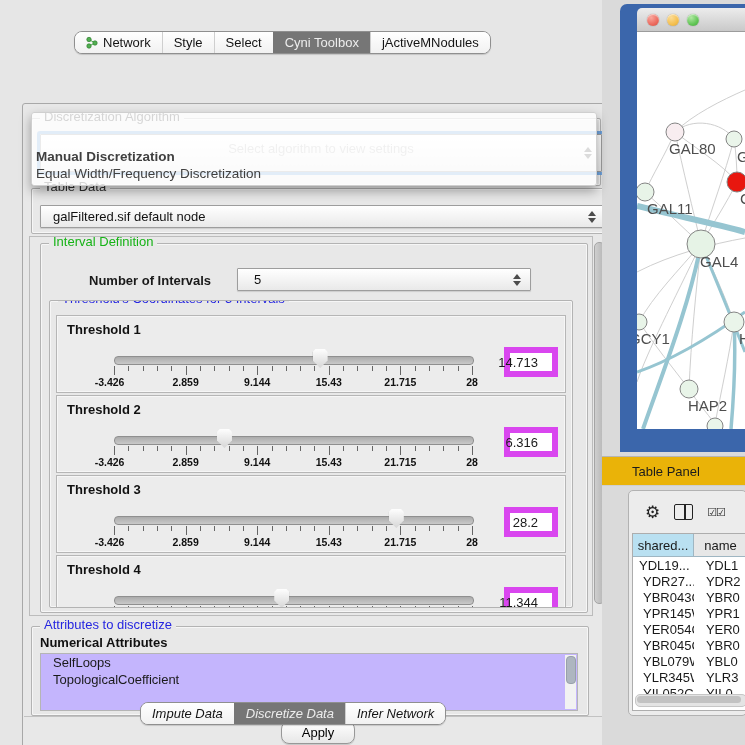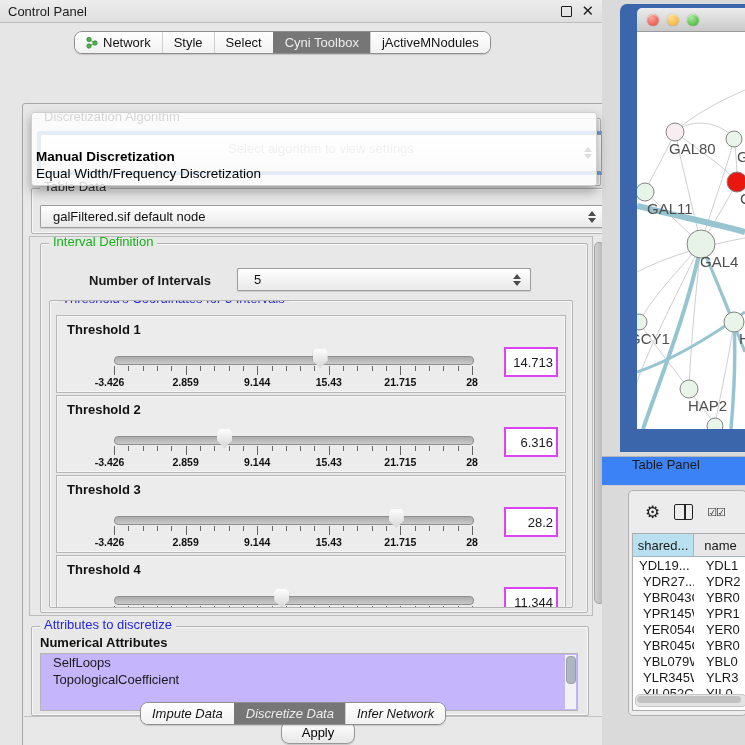--- a/index.html
+++ b/index.html
@@ -36,60 +36,60 @@
   .combo{position:absolute;border:1px solid #9d9d9d;border-radius:1px;background:linear-gradient(#ffffff,#e9e9e9);display:flex;align-items:center;box-shadow:0 1px 1px rgba(0,0,0,.12);cursor:pointer;}
   .combo .cval{padding-left:12px;color:#111;}
   .combo.focusring{box-shadow:0 0 0 3px rgba(92,152,219,.85);}
   .stepper{position:absolute;right:9px;top:50%;transform:translateY(-50%);display:flex;flex-direction:column;gap:2px;}
   .arr-up{width:0;height:0;border-left:4px solid transparent;border-right:4px solid transparent;border-bottom:5px solid #4c4c4c;}
   .arr-dn{width:0;height:0;border-left:4px solid transparent;border-right:4px solid transparent;border-top:5px solid #4c4c4c;}
   .placeholder{width:100%;text-align:center;color:#b4b4b4;padding-bottom:10px;}
 
   
   .popup{position:absolute;left:8px;top:8px;width:564px;height:72px;background:rgba(255,255,255,.8);border:1px solid #cfcfcf;border-radius:3px;box-shadow:0 5px 12px rgba(0,0,0,.35);z-index:5;}
-  .popup .pitem{position:absolute;left:4px;font-size:13.5px;color:#000000;white-space:nowrap;cursor:pointer;}
+  .popup .pitem{position:absolute;left:4px;font-size:13.5px;color:#404040;white-space:nowrap;cursor:pointer;}
   .popup .pitem.bold{font-weight:700;}
 
   
   .scrollport{position:absolute;left:6px;top:132px;width:562px;height:378px;border:1px solid #bcbcbc;background:#e8e8e8;overflow:hidden;}
   .vscroll{position:absolute;width:12px;border-radius:6px;}
   .vthumb{position:absolute;left:1px;width:9px;background:linear-gradient(90deg,#cfcfcf,#b5b5b5);border:1px solid #a5a5a5;border-radius:5px;cursor:pointer;}
 
   
   .thr-panel{position:relative;margin:0 6px 2px 6px;height:76px;border:1px solid #b6b6b6;background:#ececec;box-shadow:inset 0 0 0 1px rgba(255,255,255,.55);}
   .thr-label{position:absolute;left:10px;top:6px;font-weight:700;font-size:13px;color:#111;}
   .thr-zone{position:absolute;left:57px;top:0;width:358px;height:76px;}
   .thr-track{position:absolute;left:0;top:40px;width:100%;height:7px;border:1px solid #8f8f8f;border-radius:4px;background:linear-gradient(#ababab,#c9c9c9);cursor:pointer;}
   .thr-thumb{position:absolute;top:33px;width:15px;height:19px;margin-left:-8px;background:linear-gradient(#fefefe,#d6d6d6);clip-path:polygon(18% 0,82% 0,100% 16%,100% 60%,50% 100%,0 60%,0 16%);filter:drop-shadow(0 0 1px #777);cursor:pointer;z-index:2;}
   .thr-ticks{position:absolute;left:0;top:50px;width:100%;height:10px;}
   .tick{position:absolute;top:0;width:1px;height:5px;background:#666;}
   .tick.major{height:9px;}
   .thr-labels{position:absolute;left:0;top:60px;width:100%;height:12px;}
   .tlabel{position:absolute;transform:translateX(-50%);font-size:10.5px;font-weight:700;color:#111;white-space:nowrap;}
-  .thr-value{position:absolute;right:7px;top:31px;width:54px;height:30px;background:#fff;border:2px solid #d946ef;font-size:13px;text-align:right;display:flex;align-items:center;justify-content:flex-end;padding-right:3px;box-sizing:border-box;}
+  .thr-value{position:absolute;right:7px;top:31px;width:54px;height:30px;background:#fff;border:6px solid #d946ef;font-size:13px;text-align:right;display:flex;align-items:center;justify-content:flex-end;padding-right:14px;box-sizing:border-box;}
 
   
   .attr-sub{position:absolute;left:8px;top:8px;font-weight:700;font-size:13px;color:#111;}
   .attr-list{position:absolute;left:8px;top:26px;right:10px;bottom:4px;background:#c4b5fd;border:1px solid #b5b5b5;overflow:hidden;}
   .attr-item{padding:1px 0 1px 12px;font-size:13px;color:#1a1a1a;cursor:pointer;}
   .attr-vsb{position:absolute;right:1px;top:1px;width:11px;bottom:1px;background:#f2f2f2;}
   .attr-vthumb{position:absolute;left:1px;top:1px;width:8px;height:26px;background:#aeb6c0;border:1px solid #98a0aa;border-radius:4px;cursor:pointer;}
 
   .apply-row{position:absolute;left:1px;right:1px;top:612px;height:30px;border-top:1px solid #c2c2c2;display:flex;justify-content:center;align-items:center;}
   .btn{border:1px solid #989898;border-radius:8px;background:linear-gradient(#ffffff,#e7e7e7);padding:3px 20px;font-size:13px;font-family:"Liberation Sans",sans-serif;cursor:pointer;box-shadow:0 1px 1px rgba(0,0,0,.15);}
 
   
   .right-bg{position:absolute;left:602px;top:0;width:143px;height:745px;background:#dadada;}
   .net-window{position:absolute;left:620px;top:4px;width:125px;height:448px;background:#3b66ab;border-top-left-radius:7px;}
   .net-titlebar{position:absolute;left:17px;top:4px;width:108px;height:24px;background:linear-gradient(#ececec,#c9c9c9);border-bottom:1px solid #9c9c9c;border-top-left-radius:5px;display:flex;align-items:center;gap:8px;padding-left:10px;box-sizing:border-box;}
   .light{width:12px;height:12px;border-radius:50%;box-shadow:inset 0 1px 1px rgba(255,255,255,.6),0 0 1px rgba(0,0,0,.5);cursor:pointer;}
   .net-canvas-wrap{position:absolute;left:17px;top:28px;width:108px;height:397px;background:#ffffff;overflow:hidden;}
   .net-canvas-wrap svg{display:block;}
 
-  .tp-headerbar{position:absolute;left:602px;top:456px;width:143px;height:28px;background:#3b82f6;border-top:1px solid #b5b5b5;border-bottom:1px solid #cfcfcf;display:flex;align-items:flex-start;}
+  .tp-headerbar{position:absolute;left:602px;top:456px;width:143px;height:28px;background:#eab308;border-top:1px solid #b5b5b5;border-bottom:1px solid #cfcfcf;display:flex;align-items:center;}
   .tp-title{margin-left:30px;font-size:13px;color:#1c1c1c;}
   .tp-box{position:absolute;left:628px;top:490px;width:119px;height:226px;background:#ececec;border:1px solid #b2b2b2;border-radius:5px;box-sizing:border-box;}
   .tp-toolbar{position:absolute;left:0;top:8px;width:117px;height:26px;display:flex;align-items:center;gap:14px;padding-left:16px;box-sizing:border-box;}
   .gear-ic{font-family:"DejaVu Sans",sans-serif;font-size:17px;color:#222;line-height:1;cursor:pointer;}
   .split-ic{width:17px;height:14px;border:1.8px solid #222;border-radius:2px;position:relative;cursor:pointer;}
   .split-ic:before{content:"";position:absolute;left:50%;top:0;bottom:0;width:1.8px;background:#222;}
   .checks-ic{font-family:"DejaVu Sans",sans-serif;font-size:11px;color:#222;letter-spacing:-1px;cursor:pointer;}
   .tp-table{position:absolute;left:3px;top:42px;width:116px;height:178px;background:#fff;border:1px solid #adadad;border-right:none;box-sizing:border-box;overflow:hidden;}
   .tp-hrow{display:flex;height:22px;border-bottom:1px solid #9fb6c2;}
   .tp-hcell{box-sizing:border-box;font-size:13px;display:flex;align-items:center;justify-content:center;border-right:1px solid #9fb6c2;}
@@ -98,27 +98,20 @@
   .tp-rows{height:140px;overflow:hidden;}
   .tp-row{display:flex;height:16px;align-items:center;cursor:default;}
   .tp-cell{box-sizing:border-box;font-size:13px;white-space:nowrap;overflow:hidden;}
   .tp-hsb{position:absolute;left:2px;bottom:3px;width:110px;height:11px;background:#e4e4e4;border:1px solid #c6c6c6;border-radius:5px;}
   .tp-hthumb{position:absolute;left:1px;top:1px;height:7px;width:104px;background:#c2c2c2;border-radius:4px;cursor:pointer;}
 </style>
 </head>
 <body>
 
 <div class="control-panel">
-  <div class="cp-titlebar">
-    <span class="cp-title">Control Panel</span>
-    <span class="cp-ticons">
-      <span class="float-ic"></span>
-      <span class="close-ic">✕</span>
-    </span>
-  </div>
 
   <div class="seg top-tabs">
       <span class="tab">
         <svg width="12" height="13">
           <line x1="3" y1="3.5" x2="9" y2="7" stroke="#4fae4f" stroke-width="1"></line>
           <line x1="3" y1="10" x2="9" y2="7" stroke="#4fae4f" stroke-width="1"></line>
           <circle cx="3" cy="3.5" r="2.2" fill="#52b052" stroke="#2e7d2e" stroke-width=".7"></circle>
           <circle cx="3" cy="10" r="2.2" fill="#52b052" stroke="#2e7d2e" stroke-width=".7"></circle>
           <circle cx="9" cy="7" r="2.2" fill="#52b052" stroke="#2e7d2e" stroke-width=".7"></circle>
         </svg>

